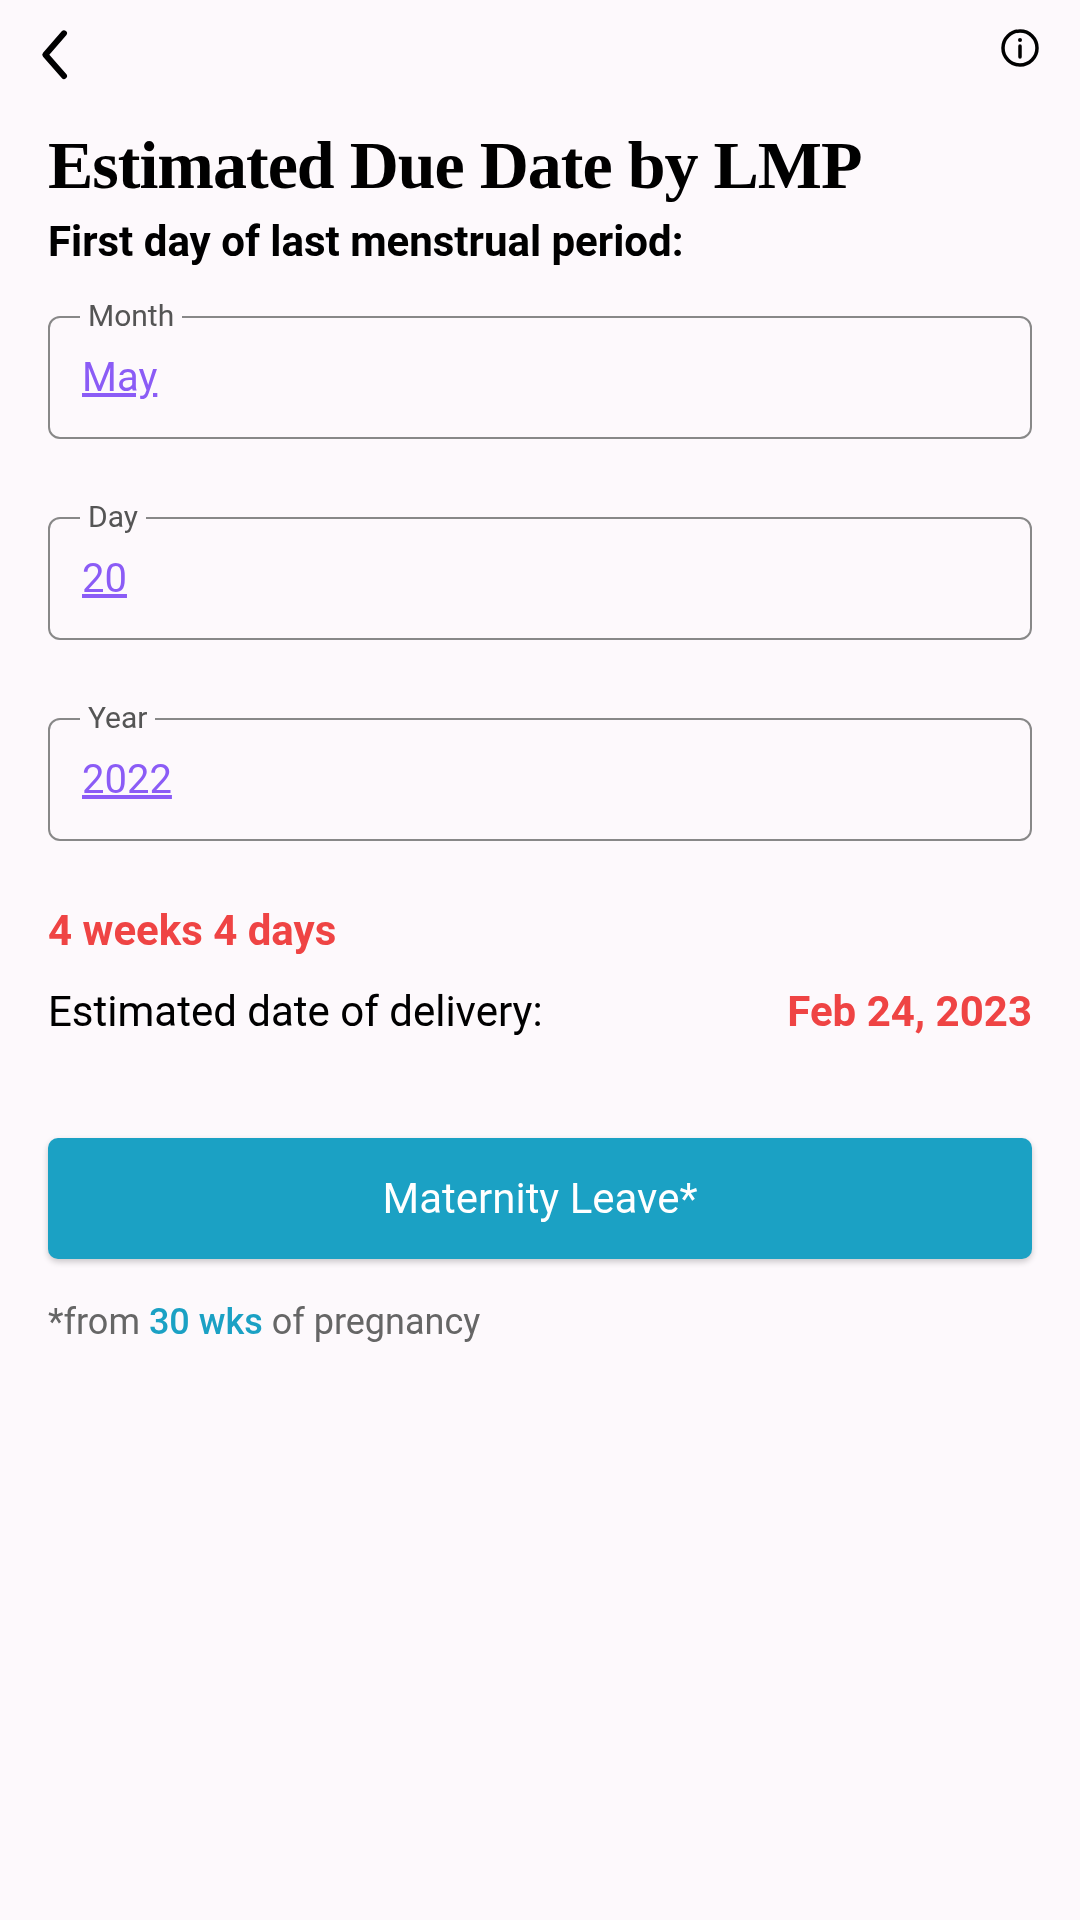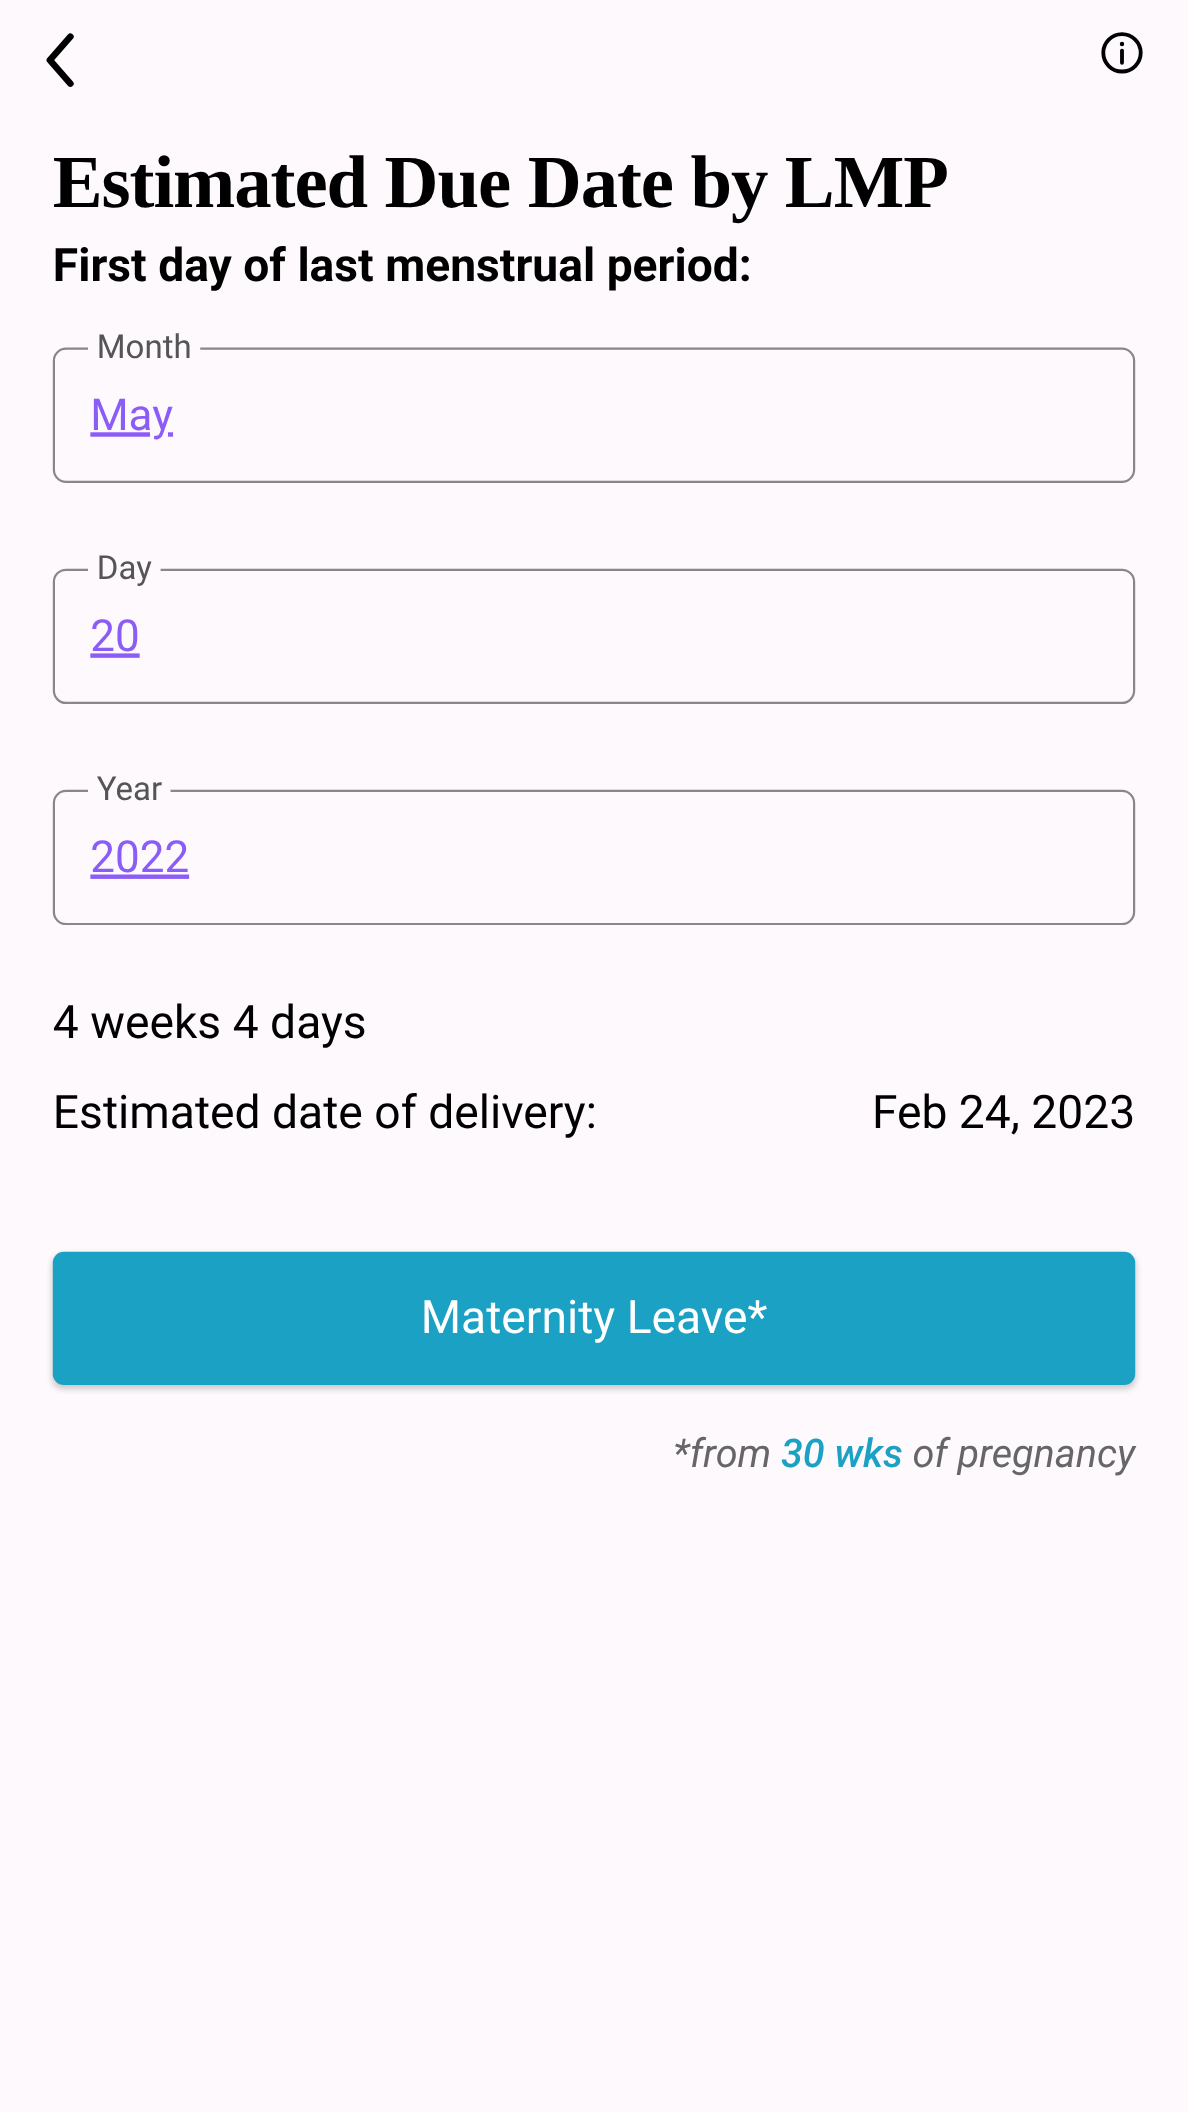--- a/index.html
+++ b/index.html
@@ -85,43 +85,42 @@
       align-items: center;
       margin-bottom: 32px;
     }
     .result-label {
       font-size: 42px;
       color: #000;
       font-weight: 400;
     }
     .result-value {
       font-size: 42px;
-      color: #000000;
-      font-weight: 400;
+      color: #ef4444;
+      font-weight: 700;
     }
     .action-button {
       width: 100%;
       background-color: #1ba1c4;
       color: #fff;
       border: none;
       border-radius: 10px;
       padding: 36px 0;
       font-size: 42px;
       font-weight: 400;
       margin-top: 70px;
       cursor: pointer;
       box-shadow: 0 3px 6px rgba(0,0,0,0.2);
       font-family: inherit;
     }
     .footnote {
-      text-align: right;
+      text-align: left;
       margin-top: 42px;
       font-size: 36px;
       color: #666;
-      font-style: italic;
     }
     .footnote-highlight {
       color: #1ba1c4;
       font-weight: 500;
     }
   </style>
 </head>
 <body>
 
 <div class="header">

